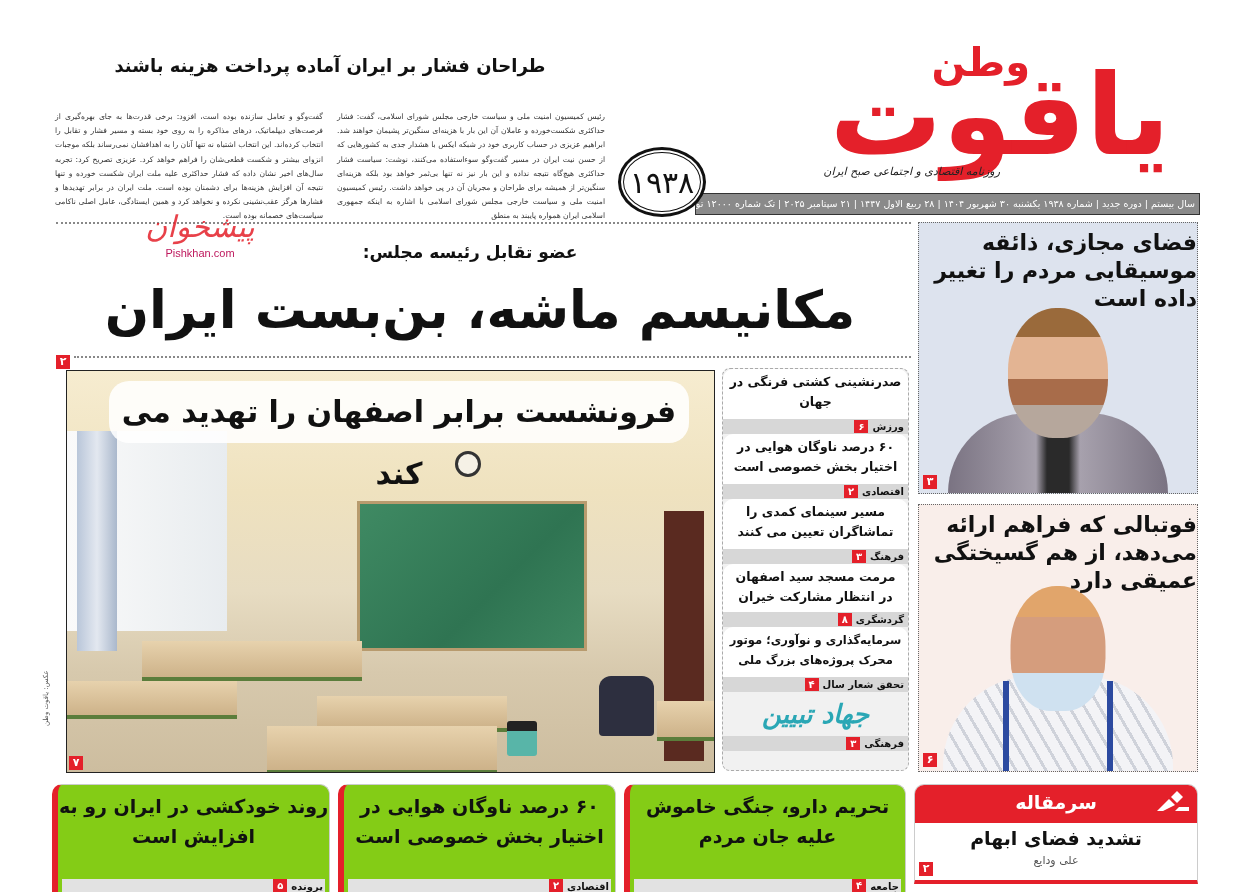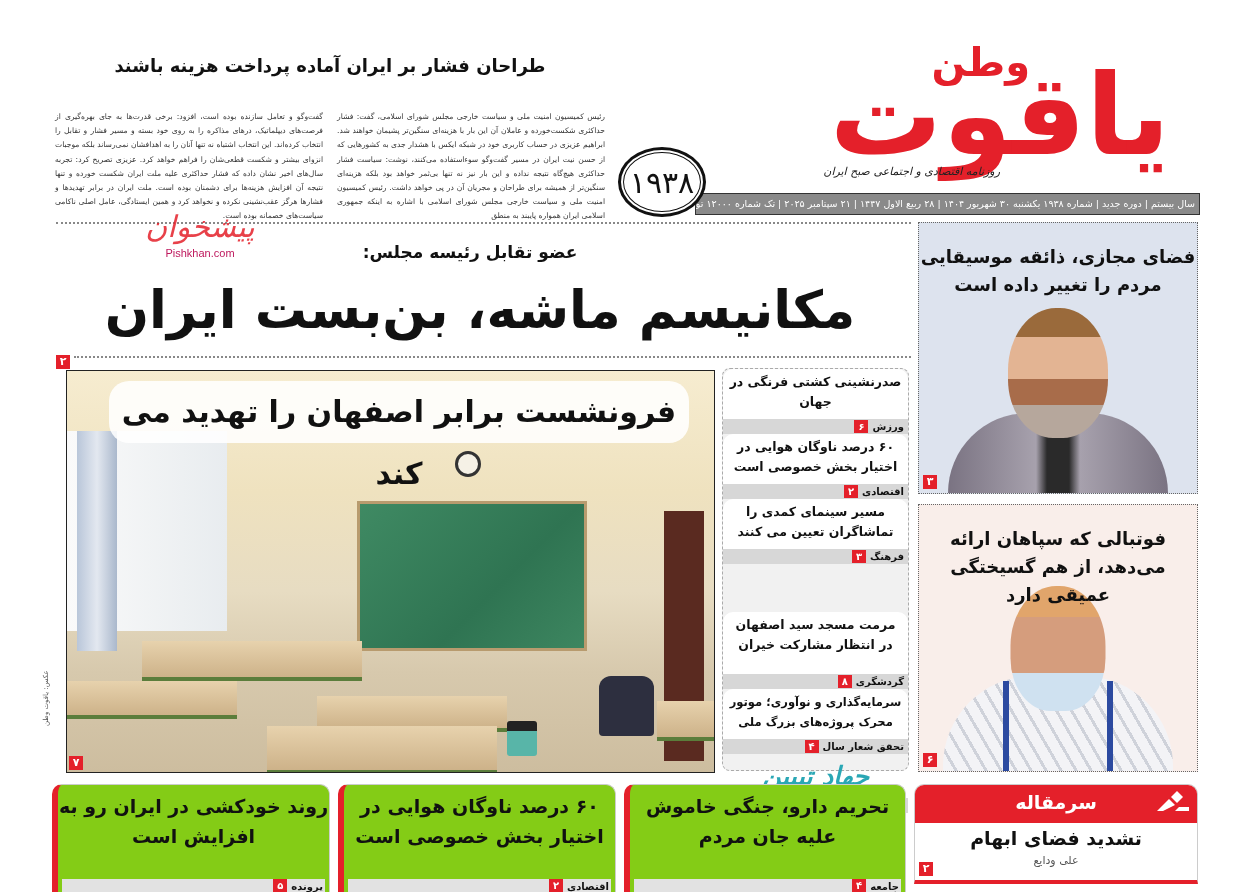--- a/index.html
+++ b/index.html
@@ -52,21 +52,21 @@
   .briefs { left: 722px; top: 368px; width: 187px; height: 403px; border: 1px dashed #aaa; border-radius: 8px; background: #f1f1f1; padding: 0; }
   .brief { background: #fff; border-radius: 10px 10px 0 0; text-align: center; font-weight: 700; font-size: 12.5px; line-height: 20px; padding: 3px 4px 2px; }
   .brief-cat { background: #d7d7d7; height: 15px; font-size: 10px; line-height: 15px; font-weight: 700; text-align: right; padding-right: 4px; display: flex; justify-content: flex-end; align-items: center; gap: 4px; flex-direction: row-reverse; }
   .brief-cat .pg-badge { height: 13px; line-height: 13px; font-size: 10px; }
   .brief-logo { height: 44px; text-align: center; font-size: 26px; font-weight: 700; color: #2aa7b5; line-height: 44px; font-family: "DejaVu Serif", serif; font-style: italic; }
 
   
   .feat { left: 918px; width: 280px; border: 1px dotted #666; overflow: hidden; }
   .feat1 { top: 222px; height: 272px; background: #dde3ee; }
   .feat2 { top: 504px; height: 268px; background: #f9eeea; }
-  .feat-title { position: relative; text-align: center; font-weight: 900; font-size: 18px; line-height: 28px; padding-top: 20px; z-index: 2; }
+  .feat-title { position: relative; text-align: right; font-weight: 900; font-size: 22px; line-height: 28px; padding-top: 6px; z-index: 2; }
   .portrait { position: absolute; left: 50%; transform: translateX(-50%); }
   .p1-head { bottom: 55px; width: 100px; height: 130px; border-radius: 48% 48% 45% 45%; background: linear-gradient(180deg,#9a6a3b 0 22%,#e3b493 22% 55%,#a86c4a 55% 75%,#b6a79c 75%); }
   .p1-body { bottom: 0; width: 220px; height: 80px; border-radius: 90px 90px 0 0; background: linear-gradient(90deg,#7a7382,#a7a1ad 40%,#2a2a2a 45% 55%,#a7a1ad 60%,#7a7382); }
   .p2-head { bottom: 60px; width: 95px; height: 125px; border-radius: 48% 48% 42% 42%; background: linear-gradient(180deg,#e1a56b 0 25%,#d59d7d 25% 70%,#cfe1f0 70%); }
   .p2-body { bottom: 0; width: 230px; height: 95px; border-radius: 90px 90px 0 0; background: repeating-linear-gradient(60deg,#f3f3f6 0 10px,#cfd2da 10px 13px); }
   .p2-lanyard { position: absolute; bottom: 0; left: 50%; width: 110px; height: 90px; transform: translateX(-50%); border-left: 6px solid #2c4aa0; border-right: 6px solid #2c4aa0; }
   .feat-badge { position: absolute; left: 4px; bottom: 4px; z-index: 3; }
 
   
   .bottom { top: 784px; height: 117px; border: 1px solid #ccc; border-left: 6px solid #e4202a; border-radius: 10px; background: #84cc16; overflow: hidden; }
@@ -151,21 +151,21 @@
     </div>
   </div>
   <div>
     <div class="brief" style="height:50px;">مسیر سینمای کمدی را تماشاگران تعیین می کنند</div>
     <div class="brief-cat">
       <span class="pg-badge">۳</span>
       <span>فرهنگ</span>
     </div>
   </div>
   <div>
-    <div class="brief" style="height:62px;margin-top:48px;">مرمت مسجد سید اصفهان در انتظار مشارکت خیران</div>
+    <div class="brief" style="height:48px;">مرمت مسجد سید اصفهان در انتظار مشارکت خیران</div>
     <div class="brief-cat">
       <span class="pg-badge">۸</span>
       <span>گردشگری</span>
     </div>
   </div>
   <div>
     <div class="brief" style="height:50px;font-size:11.5px;">سرمایه‌گذاری و نوآوری؛ موتور محرک پروژه‌های بزرگ ملی</div>
     <div class="brief-cat">
       <span class="pg-badge">۴</span>
       <span>تحقق شعار سال</span>
@@ -182,21 +182,21 @@
 
 <div class="abs feat feat1">
   <div class="feat-title">فضای مجازی، ذائقه موسیقایی مردم را تغییر داده است</div>
   <div class="portrait p1-body"></div>
   <div class="portrait p1-head"></div>
   <div class="feat-badge">
     <span class="pg-badge">۳</span>
   </div>
 </div>
 <div class="abs feat feat2">
-  <div class="feat-title">فوتبالی که سپاهان ارائه می‌دهد، از هم گسیختگی عمیقی دارد</div>
+  <div class="feat-title">فوتبالی که فراهم ارائه می‌دهد، از هم گسیختگی عمیقی دارد</div>
   <div class="portrait p2-body"></div>
   <div class="p2-lanyard"></div>
   <div class="portrait p2-head"></div>
   <div class="feat-badge">
     <span class="pg-badge">۶</span>
   </div>
 </div>
 
 <div class="abs bottom b1">
   <div class="bottom-title">روند خودکشی در ایران رو به افزایش است</div>

